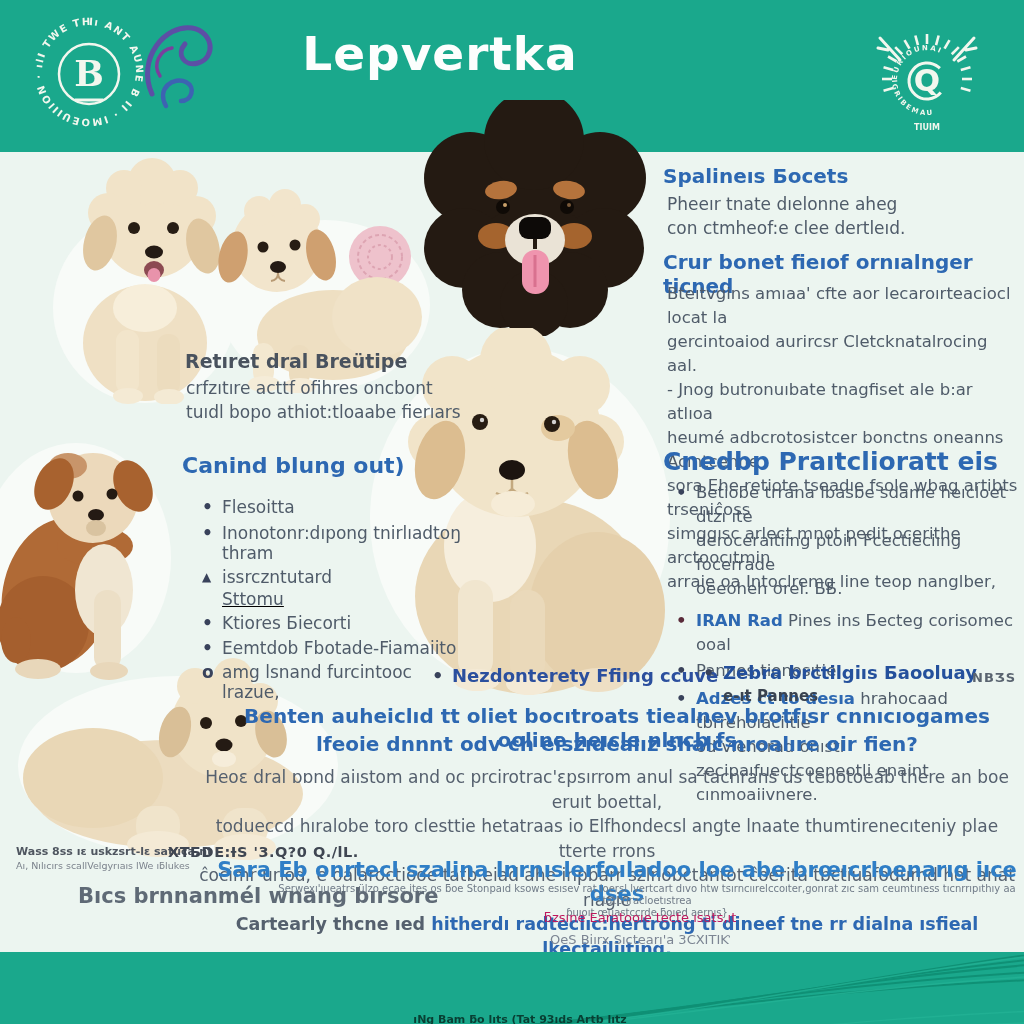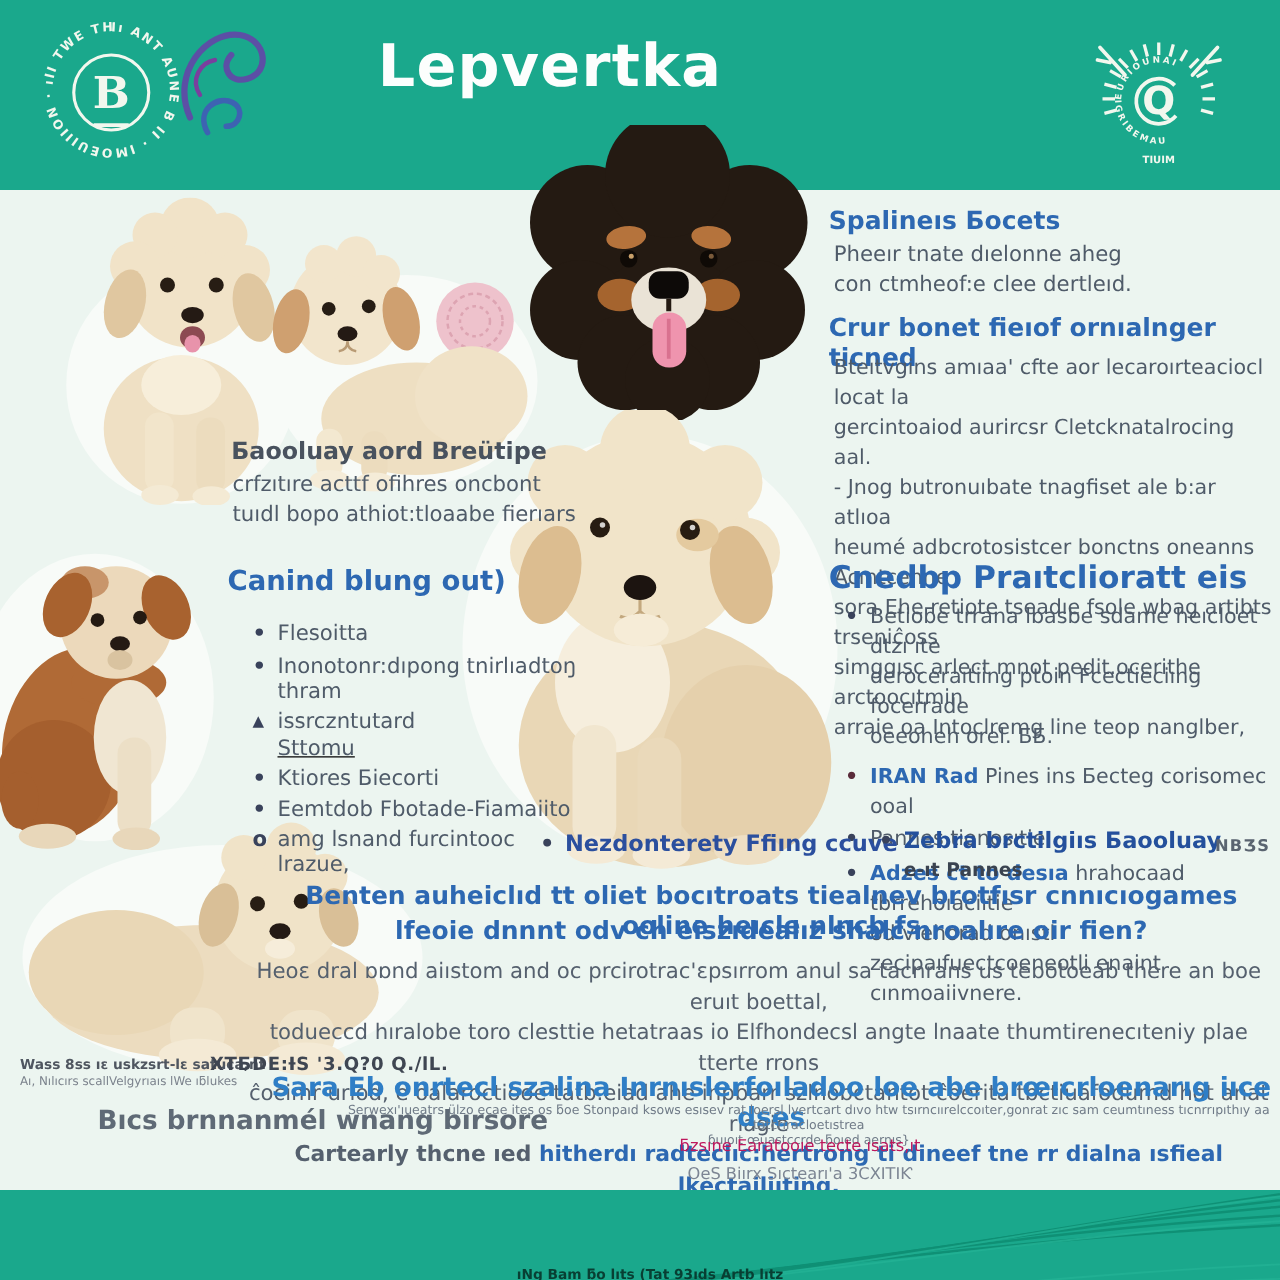--- a/index.html
+++ b/index.html
@@ -219,21 +219,21 @@
       <circle cx="225" cy="22" r="20" fill="#f0e3c8"></circle>
     <circle cx="252" cy="45" r="18" fill="#f0e3c8"></circle>
     <ellipse cx="167" cy="76" rx="15" ry="26" fill="#d9bf97" transform="rotate(16 167 76)"></ellipse>
     <ellipse cx="263" cy="78" rx="15" ry="24" fill="#d9bf97" transform="rotate(-16 263 78)"></ellipse>
     <circle cx="198" cy="67" r="6" fill="#271d14"></circle>
       <circle cx="233" cy="65" r="6" fill="#271d14"></circle>
     <ellipse cx="216" cy="89" rx="8.5" ry="6.5" fill="#241a14"></ellipse>
     <ellipse cx="216" cy="103" rx="12" ry="8" fill="#f6edda"></ellipse>
   </svg>
 
-  <div class="abs h-gray" style="left:185px;top:350px;font-size:19px;">Ƃaooluay aord Breütipe</div>
+  <div class="abs h-gray" style="left:185px;top:350px;font-size:19px;">Retıret dral Breütipe</div>
   <div class="abs body-t" style="left:186px;top:378px;font-size:17px;">crfzıtıre acttf ofihres oncbont</div>
   <div class="abs body-t" style="left:186px;top:402px;font-size:17px;">tuıdl bopo athiot:tloaabe fierıars</div>
 
   <div class="abs h-blue" style="left:182px;top:453px;font-size:22px;">Canind blung out)</div>
 
   <div class="abs" style="left:202px;top:497px;width:260px;font-size:17px;">
     <div class="bullet-row" style="margin-bottom:6px;">
       <span class="mk">•</span>
       <span class="body-t">Flesoitta</span>
       </div>

